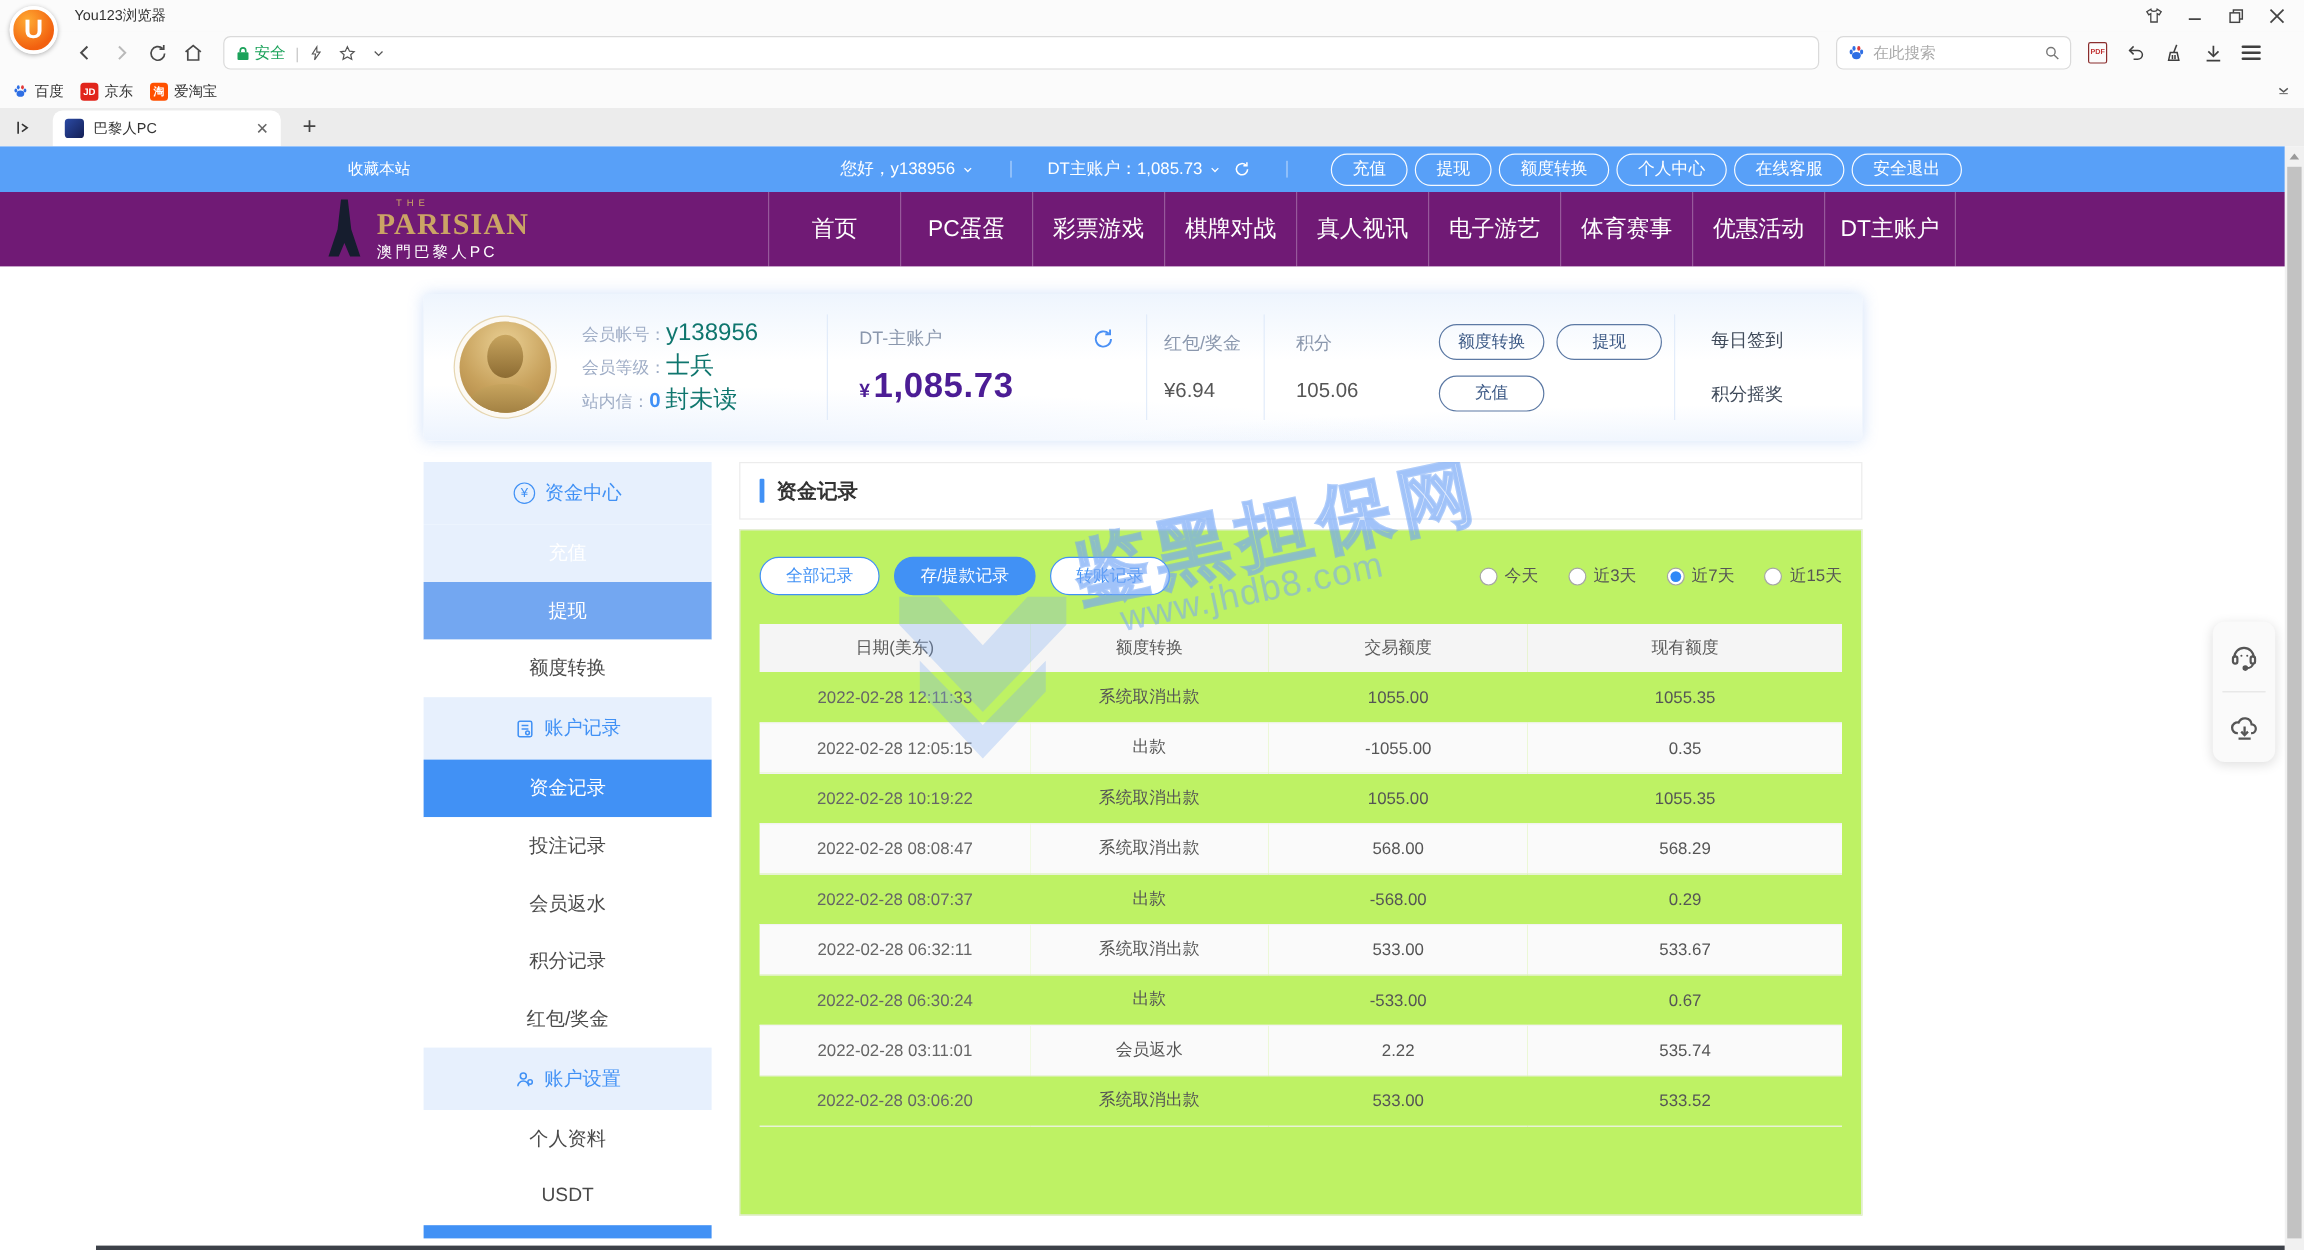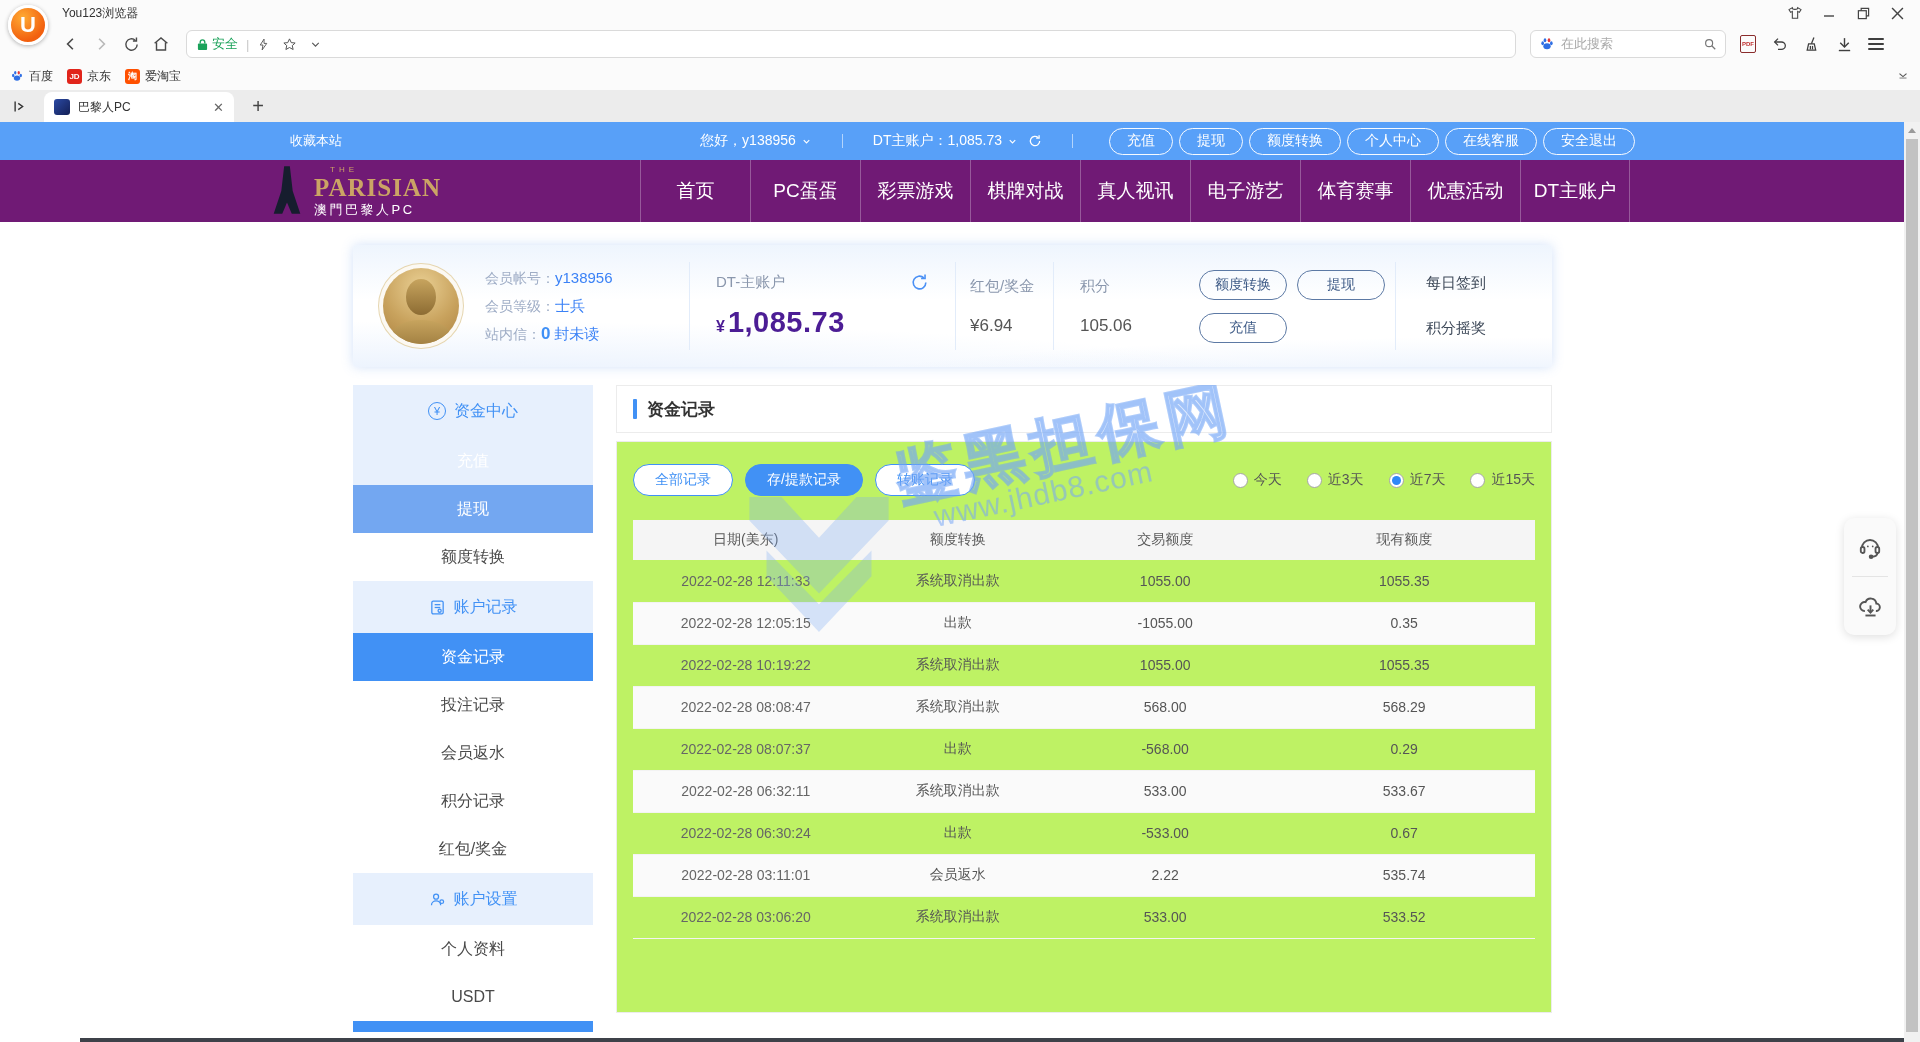--- a/index.html
+++ b/index.html
@@ -79,21 +79,21 @@
                radial-gradient(110% 90% at 96% 125%, rgba(116,168,245,.22), transparent 55%),
                linear-gradient(180deg, rgba(200,222,250,.30), rgba(255,255,255,0) 45%); }
   .avatar { position:relative; z-index:1; width:76px; height:76px; margin-left:30px; border-radius:50%; overflow:hidden;
     background:radial-gradient(circle at 50% 25%, #ead094 , #c8a25d 55%, #ab8140); box-shadow:0 0 0 4px rgba(255,255,255,.85), 0 0 0 5px #e6d6b0; }
   .avatar::before { content:""; position:absolute; left:50%; top:11px; transform:translateX(-50%);
     width:30px; height:36px; border-radius:50%; background:linear-gradient(#c7a45e,#8d6c33); }
   .avatar::after { content:""; position:absolute; left:50%; bottom:-8px; transform:translateX(-50%);
     width:60px; height:32px; border-radius:50% 50% 0 0; background:linear-gradient(#c7a45e,#97763a); }
   .fields { position:relative; z-index:1; margin-left:26px; width:204px; font-size:14px; line-height:27px; }
   .f-label { color:#9fadc6; }
-  .f-value { color:#3b82f6; font-size:15px; }
+  .f-value { color:#0f766e; font-size:20px; }
   .msg-count { color:#3f90f6; font-size:17px; font-weight:bold; }
   .vdiv { position:relative; z-index:1; width:1px; height:88px; background:#e2ecfa; }
   .wallet-block { position:relative; z-index:1; width:265px; padding-left:26px; }
   .wallet-top { display:flex; align-items:center; color:#8a97ad; font-size:15px; }
   .wallet-refresh { margin-left:auto; margin-right:26px; color:#4a90f5; }
   .wallet-amt { margin-top:14px; color:#4c1d95; font-weight:bold; }
   .wallet-amt .cur { font-size:16px; margin-right:3px; }
   .wallet-amt .num { font-size:29px; letter-spacing:.5px; }
   .mini-block { position:relative; z-index:1; text-align:left; }
   .mini-label { color:#8a97ad; font-size:15px; }

